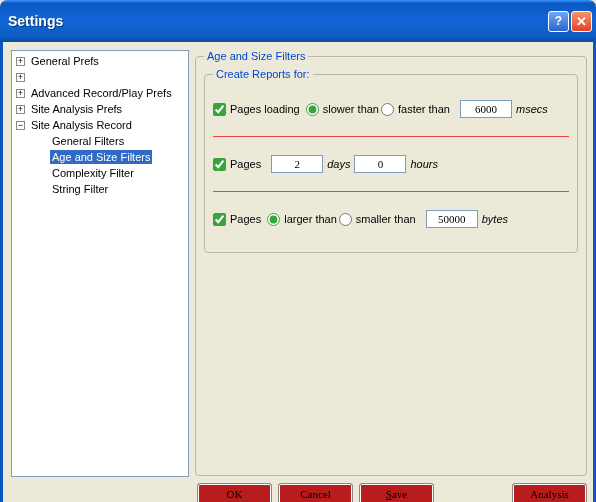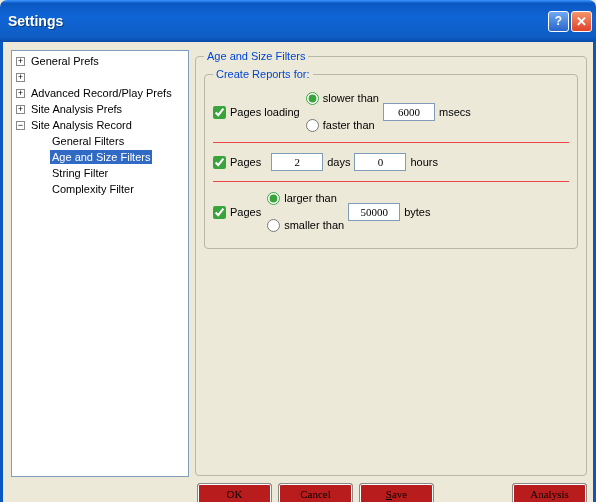--- a/index.html
+++ b/index.html
@@ -151,22 +151,23 @@
     margin-right: 6px;
     line-height: 13px;
   }
   .chk input[type=checkbox]{
     width:13px;height:13px;
     accent-color: #39a33c;
     margin:0;
   }
   .radios {
     display: inline-flex;
-    flex-direction: column;
-    gap: 14px;
+    flex-direction: row;
+    gap: 2px;
+    margin-right: 6px;
   }
   .radio {
     display: inline-flex;
     align-items: center;
     gap: 4px;
     line-height: 13px;
   }
   .radio input[type=radio]{
     width:13px;height:13px;
     accent-color: #39a33c;
@@ -174,23 +175,23 @@
   }
   input.num {
     width: 52px;
     height: 18px;
     border: 1px solid #7f9db9;
     text-align: center;
     font-family: Tahoma;
     font-size: 11px;
     padding: 0 2px;
     box-sizing: border-box;
-    margin: 0 4px;
-  }
-  .unit { line-height: 18px; }
+    margin: 8px 4px;
+  }
+  .unit { line-height: 18px; font-style: italic; }
   .buttons-row {
     display: flex;
     gap: 6px;
     padding-top: 6px;
     align-items: center;
     margin-left: 186px;
   }
   .btn {
     height: 22px;
     min-width: 75px;
@@ -243,25 +244,25 @@
         <div class="tree-item child">
           <span class="noexp"></span>
           <span class="lbl">General Filters</span>
         </div>
         <div class="tree-item child selected">
           <span class="noexp"></span>
           <span class="lbl">Age and Size Filters</span>
         </div>
         <div class="tree-item child">
           <span class="noexp"></span>
-          <span class="lbl">String Filter</span>
+          <span class="lbl">Complexity Filter</span>
         </div>
         <div class="tree-item child">
           <span class="noexp"></span>
-          <span class="lbl">Complexity Filter</span>
+          <span class="lbl">String Filter</span>
         </div>
       </div>
 
       <div class="right-pane">
         <fieldset class="groupbox outer-box">
           <legend>Age and Size Filters</legend>
 
           <fieldset class="groupbox inner-box">
             <legend>Create Reports for:</legend>
 

